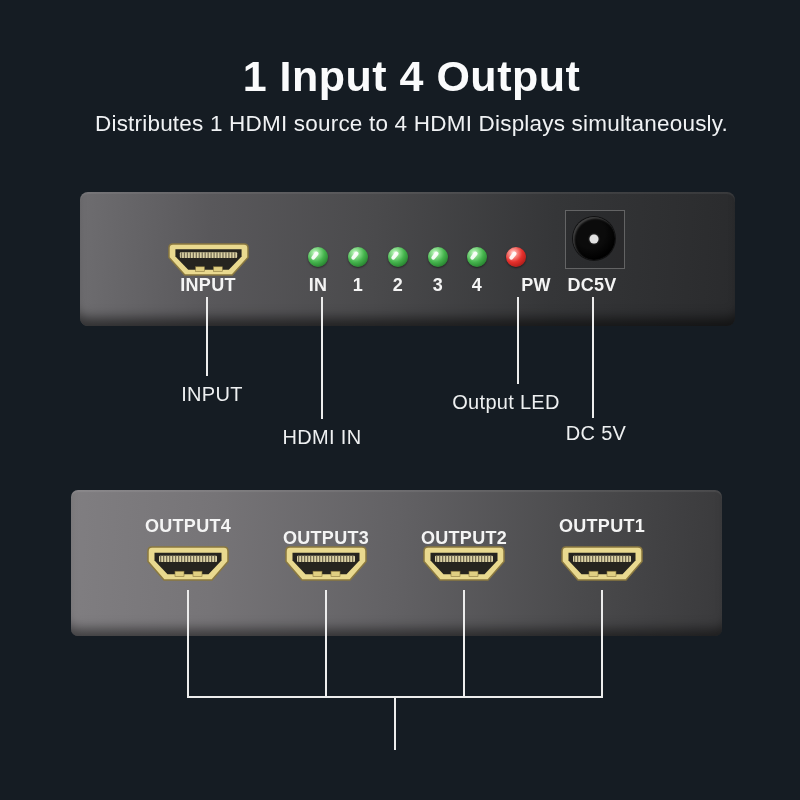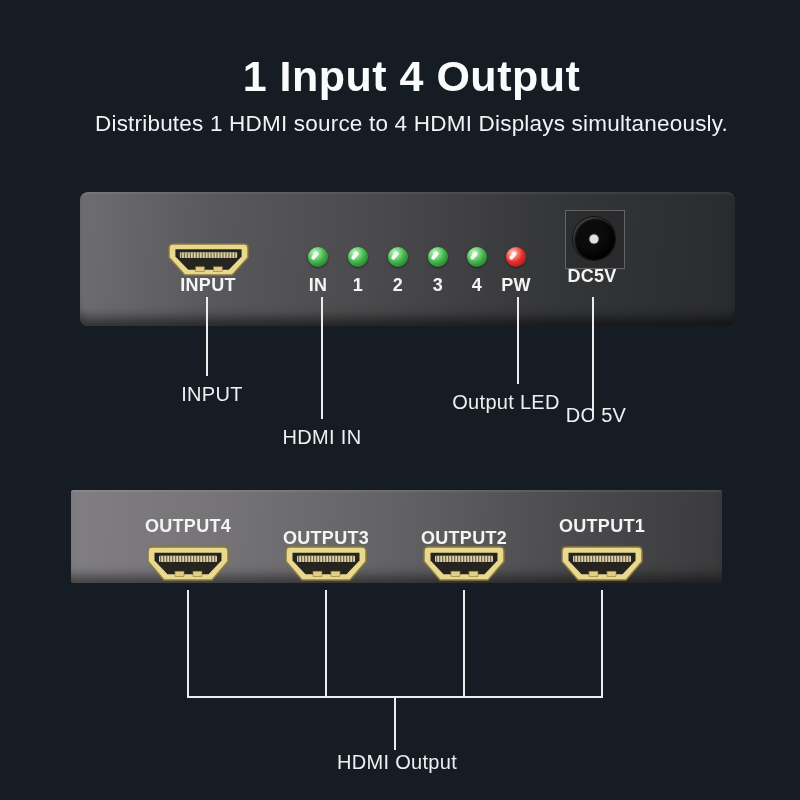--- a/index.html
+++ b/index.html
@@ -20,21 +20,21 @@
     font-size:22.5px; color:#f0f2f4; letter-spacing:0.2px;
   }
   
   .device { position:absolute; }
   #front-device {
     left:80px; top:192px; width:655px; height:134px; border-radius:8px;
     background:linear-gradient(93deg,#6e6d70 0%,#59585b 20%,#4a4a4c 45%,#353638 72%,#2a2b2d 100%);
     box-shadow: inset 0 2px 1px rgba(255,255,255,0.07), inset 0 -15px 12px -7px rgba(0,0,0,0.55);
   }
   #back-device {
-    left:71px; top:490px; width:651px; height:93px; border-radius:2px;
+    left:71px; top:490px; width:651px; height:146px; border-radius:7px;
     background:linear-gradient(93deg,#807e81 0%,#767477 22%,#626164 50%,#4a4a4c 78%,#3a3a3c 100%);
     box-shadow: inset 0 2px 1px rgba(255,255,255,0.08), inset 0 -14px 12px -7px rgba(0,0,0,0.5);
   }
   
   .port-slot { position:absolute; }
   .port-slot svg { width:100%; height:100%; display:block; }
   #input-port { left:88px; top:51px; width:81px; height:33px; }
   .out-port { top:56px; width:82px; height:35px; }
   .port-frame { fill:var(--port-gold, #e9d98f); stroke:#8a783f; stroke-width:1.5; }
   .port-open  { fill:#26241f; }
@@ -104,39 +104,39 @@
     <span class="led led-green" style="left:308px"></span>
     <span class="led led-green" style="left:348px"></span>
     <span class="led led-green" style="left:387px"></span>
     <span class="led led-red" style="left:426px"></span>
 
     <span class="panel-label" style="left:238px; top:83px">IN</span>
     <span class="panel-label" style="left:278px; top:83px">1</span>
     <span class="panel-label" style="left:318px; top:83px">2</span>
     <span class="panel-label" style="left:358px; top:83px">3</span>
     <span class="panel-label" style="left:397px; top:83px">4</span>
-    <span class="panel-label" style="left:436px; top:83px">PW</span>
+    <span class="panel-label" style="left:456px; top:83px">PW</span>
 
     <div class="dc-square">
       <div class="dc-circle">
         <div class="dc-pin"></div>
       </div>
     </div>
-    <span class="panel-label" style="left:512px; top:74px">DC5V</span>
+    <span class="panel-label" style="left:512px; top:83px">DC5V</span>
   </div>
 
   <div class="vline" style="left:206px; top:297px; height:79px"></div>
   <div class="vline" style="left:321px; top:297px; height:122px"></div>
   <div class="vline" style="left:517px; top:297px; height:87px"></div>
   <div class="vline" style="left:592px; top:297px; height:121px"></div>
 
   <span class="callout-label" style="left:212px; top:383px">INPUT</span>
   <span class="callout-label" style="left:322px; top:426px">HDMI IN</span>
   <span class="callout-label" style="left:506px; top:391px">Output LED</span>
-  <span class="callout-label" style="left:596px; top:404px">DC 5V</span>
+  <span class="callout-label" style="left:596px; top:422px">DC 5V</span>
 
   <div class="device" id="back-device">
     <span class="panel-label" style="left:117px; top:26px">OUTPUT4</span>
     <span class="panel-label" style="left:255px; top:38px">OUTPUT3</span>
     <span class="panel-label" style="left:393px; top:38px">OUTPUT2</span>
     <span class="panel-label" style="left:531px; top:26px">OUTPUT1</span>
 
     <div class="port-slot out-port" style="left:76px">
   <svg viewBox="0 0 82 34" preserveAspectRatio="none">
     <path class="port-frame" d="M5 1 H77 Q81 1 81 5 V15 L65 33 H17 L1 15 V5 Q1 1 5 1 Z"></path>
@@ -178,15 +178,14 @@
   </svg>
 </div>
   </div>
 
   <div class="vline" style="left:187px; top:590px; height:108px"></div>
   <div class="vline" style="left:325px; top:590px; height:108px"></div>
   <div class="vline" style="left:463px; top:590px; height:108px"></div>
   <div class="vline" style="left:601px; top:590px; height:108px"></div>
   <div class="hline" style="left:187px; top:696px; width:416px"></div>
   <div class="vline" style="left:394px; top:696px; height:54px"></div>
-  <span class="callout-label" style="left:397px; top:751px">HDMI Output</span>
 
 </div>
 
 </body></html>

